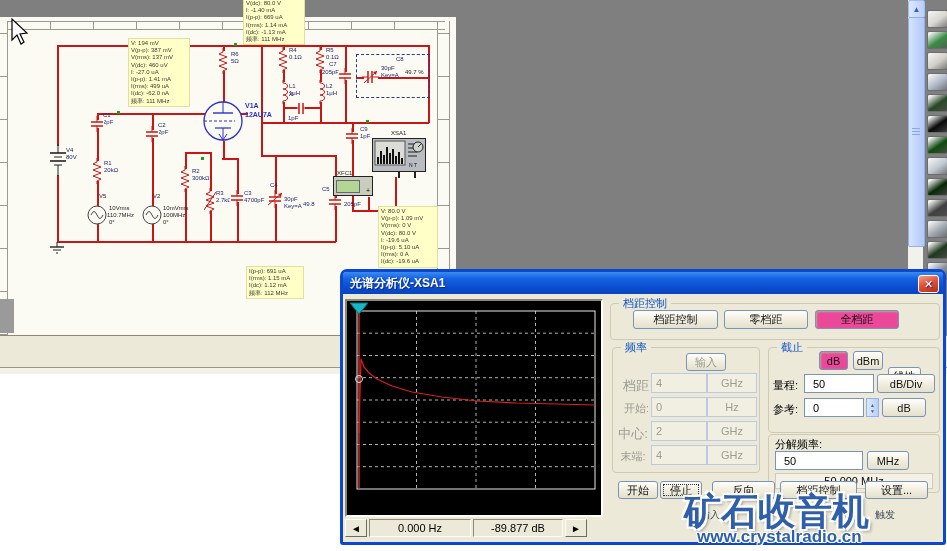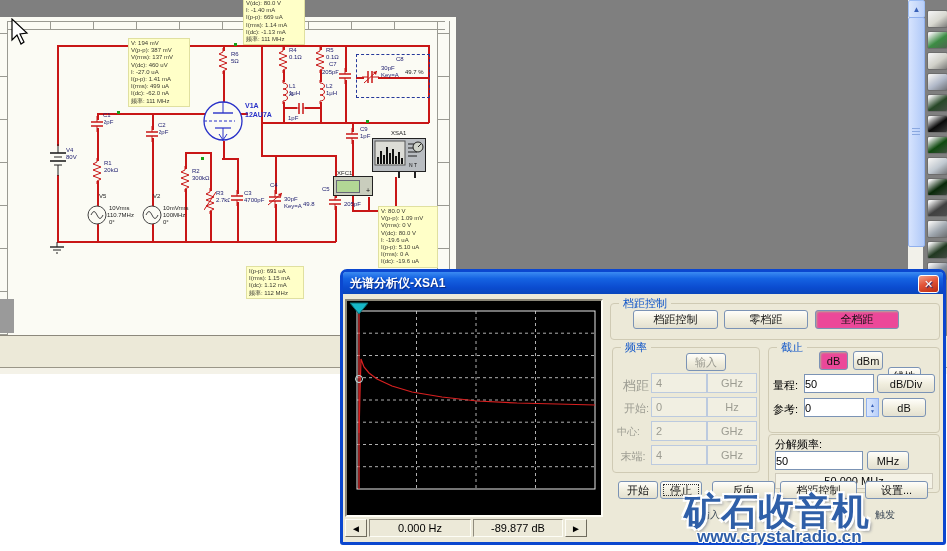--- a/index.html
+++ b/index.html
@@ -27,21 +27,21 @@
   .xpbtn{position:absolute;box-sizing:border-box;border:1px solid #7b93b5;border-radius:3px;
          background:linear-gradient(180deg,#fffefa,#f0eddd 55%,#e3e0d0);
          font-size:11px;color:#111;display:flex;align-items:center;justify-content:center;white-space:nowrap}
   .pressed{background:#ec4899;box-shadow:inset 1px 1px 2px #b0ac9a}
   .focusbtn{outline:1px dotted #333;outline-offset:-4px}
   .dis{color:#9a9a90}
   .dfield{position:absolute;box-sizing:border-box;border:1px solid #bccadf;background:#f1efe2;color:#9c9c92;
           font-size:11px;display:flex;align-items:center;padding-left:4px}
   .dunit{justify-content:center;padding-left:0}
   .wfield{position:absolute;box-sizing:border-box;border:1px solid #7b93b5;background:#fff;color:#000;
-          font-size:11px;display:flex;align-items:center;padding-left:0}
+          font-size:11px;display:flex;align-items:center;padding-left:8px}
   .stf{position:absolute;box-sizing:border-box;background:#ece9d8;border:1px solid;
        border-color:#8f8b7d #fdfdf6 #fdfdf6 #8f8b7d;font-size:11px;color:#000;
        display:flex;align-items:center;justify-content:center}
   .stb{position:absolute;box-sizing:border-box;background:#ece9d8;border:1px solid;
        border-color:#fdfdf6 #6f6b5d #6f6b5d #fdfdf6;font-size:10px;color:#000;
        display:flex;align-items:center;justify-content:center}
   
   .dialog{position:absolute;left:340px;top:269px;width:600px;height:270px;border:3px solid #0b47cf;
           border-radius:7px 7px 3px 3px;background:#ece9d8;z-index:20}
   .titlebar{height:22px;border-radius:3px 3px 0 0;display:flex;align-items:center;padding-left:7px;
@@ -541,21 +541,21 @@
       <div class="dfield dunit" style="left:94px;top:25px;width:50px;height:20px">
           <span>GHz</span>
         </div>
       <div class="abs dis" style="left:4px;top:53px;width:32px;font-size:11px;color:#9c9c92;text-align:right">开始:</div>
       <div class="dfield" style="left:38px;top:49px;width:56px;height:20px">
           <span>0</span>
         </div>
       <div class="dfield dunit" style="left:94px;top:49px;width:50px;height:20px">
           <span>Hz</span>
         </div>
-      <div class="abs dis" style="left:4px;top:77px;width:32px;font-size:10px;color:#9c9c92;text-align:left">中心:</div>
+      <div class="abs dis" style="left:4px;top:77px;width:32px;font-size:13px;color:#9c9c92;text-align:center">中心:</div>
       <div class="dfield" style="left:38px;top:73px;width:56px;height:20px">
           <span>2</span>
         </div>
       <div class="dfield dunit" style="left:94px;top:73px;width:50px;height:20px">
           <span>GHz</span>
         </div>
       <div class="abs dis" style="left:4px;top:101px;width:32px;font-size:11px;color:#9c9c92;text-align:center">末端:</div>
       <div class="dfield" style="left:38px;top:97px;width:56px;height:20px">
           <span>4</span>
         </div>

